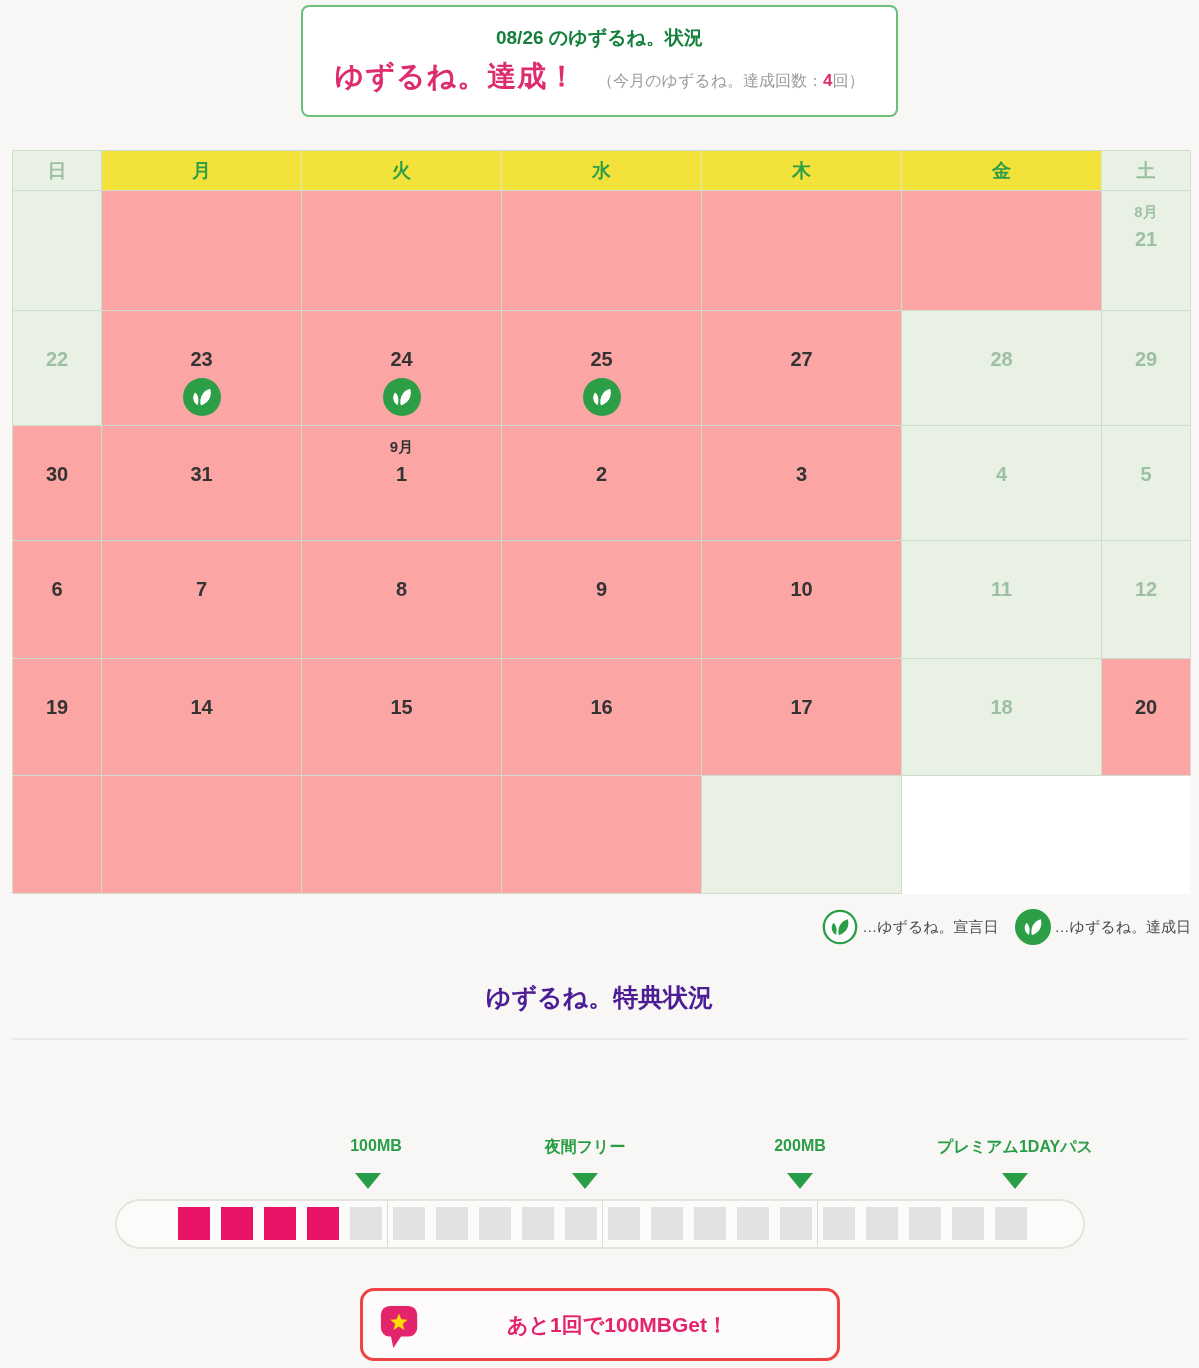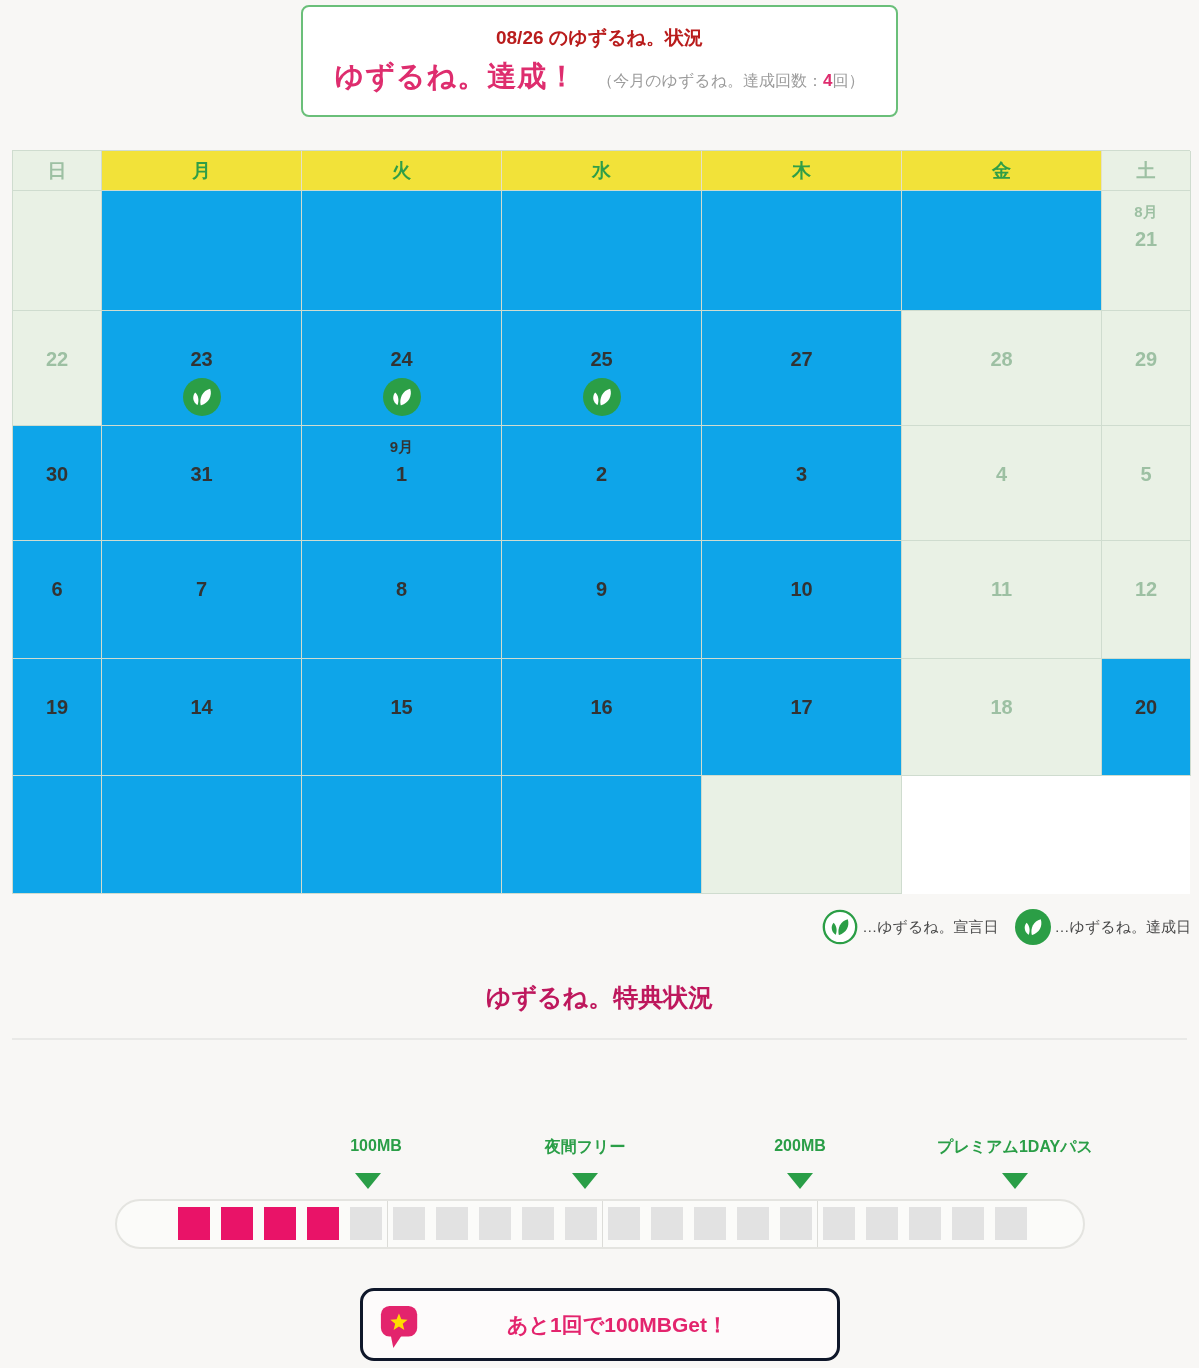--- a/index.html
+++ b/index.html
@@ -12,21 +12,21 @@
   }
   .stage { width:1199px; height:1368px; position:relative; }
 
   
   .banner {
     width:597px; height:112px; margin:5px auto 0;
     background:#FFFFFF; border:2px solid #6ABF79; border-radius:8px;
     display:flex; flex-direction:column; justify-content:center; align-items:center;
     gap:6px;
   }
-  .banner-title { color:#b91c1c; font-weight:bold; font-size:19px; }
+  .banner-title { color:#15803d; font-weight:bold; font-size:19px; }
   .banner-line2 { display:flex; align-items:baseline; gap:20px; }
   .banner-status { color:#DE2D6E; font-weight:bold; font-size:29px; letter-spacing:1px; }
   .banner-count { color:#9B9B9B; font-size:16px; }
   .banner-count .count-num { color:#DE2D6E; font-weight:bold; font-size:17px; }
 
   
   .calendar {
     margin:33px 0 0 12px; width:1178px;
     display:grid;
     grid-template-columns:89px 200px 200px 200px 200px 200px 89px;
@@ -36,42 +36,42 @@
   }
   .cal-head {
     border-right:1px solid #E4E0C9; border-bottom:1px solid #CFDCCF;
     background:#F2E239; color:#2F9E47;
     font-weight:bold; font-size:19px;
     display:flex; align-items:center; justify-content:center;
   }
   .cal-head.weekend { background:#E9F1E5; color:#9DC0A3; border-right:1px solid #CFDCCF; }
   .cal-cell {
     border-right:1px solid #CFDCCF; border-bottom:1px solid #CFDCCF;
-    background:#0ea5e9; padding-top:8px;
+    background:#fca5a5; padding-top:8px;
     display:flex; flex-direction:column; align-items:center;
   }
   .cal-cell.weekend { background:#E9F1E5; }
   .cell-month { height:26px; line-height:26px; font-size:15px; font-weight:bold; color:#333333; }
   .cell-day   { height:28px; line-height:28px; font-size:20px; font-weight:bold; color:#333333; }
   .cal-cell.weekend .cell-month, .cal-cell.weekend .cell-day { color:#9DC0A3; }
   .cell-icon { margin-top:5px; width:38px; height:38px; }
 
   
   .legend {
     margin-top:14px; padding-right:8px; height:38px;
     display:flex; justify-content:flex-end; align-items:center; gap:16px;padding-left:20px;
   }
   .legend-item { display:flex; align-items:center; gap:4px; }
   .legend-item .legend-icon { width:36px; height:36px; }
   .legend-label { font-size:15px; color:#4A4A4A; }
 
   
   .section-title {
     margin-top:36px; text-align:center;
-    color:#be185d; font-weight:bold; font-size:25px; line-height:30px;
+    color:#4c1d95; font-weight:bold; font-size:25px; line-height:30px;
   }
   .divider { margin:26px 12px 0; border:none; height:2px; background:#E9E9E7; }
 
   .progress-stage { position:relative; margin-top:97px; height:115px; width:1199px; }
   .ms-label {
     position:absolute; top:0; transform:translateX(-50%);
     color:#2A9E47; font-weight:bold; font-size:16px; white-space:nowrap;
   }
   .ms-triangle {
     position:absolute; top:36px; transform:translateX(-50%);
@@ -86,21 +86,21 @@
   }
   .squares { position:absolute; left:61px; top:6px; display:flex; gap:11px; }
   .square { width:32px; height:33px; background:#E2E2E2; }
   .square.filled { background:#E91368; }
   .bar-divider { position:absolute; top:0; width:1px; height:46px; background:#DCDCD8; }
 
   
   .message-box {
     position:relative; margin:36px auto 0;
     width:480px; height:73px;
-    background:#FDFBFB; border:3px solid #0f172a; border-radius:14px;
+    background:#FDFBFB; border:3px solid #ef4444; border-radius:14px;
     display:flex; align-items:center; justify-content:center;padding-left:36px;
   }
   .message-icon { position:absolute; left:16px; top:13px; width:42px; height:46px; }
   .message-text { color:#E3246D; font-weight:bold; font-size:21px; }
 </style>
 </head>
 <body>
 
 <div class="stage">
 

